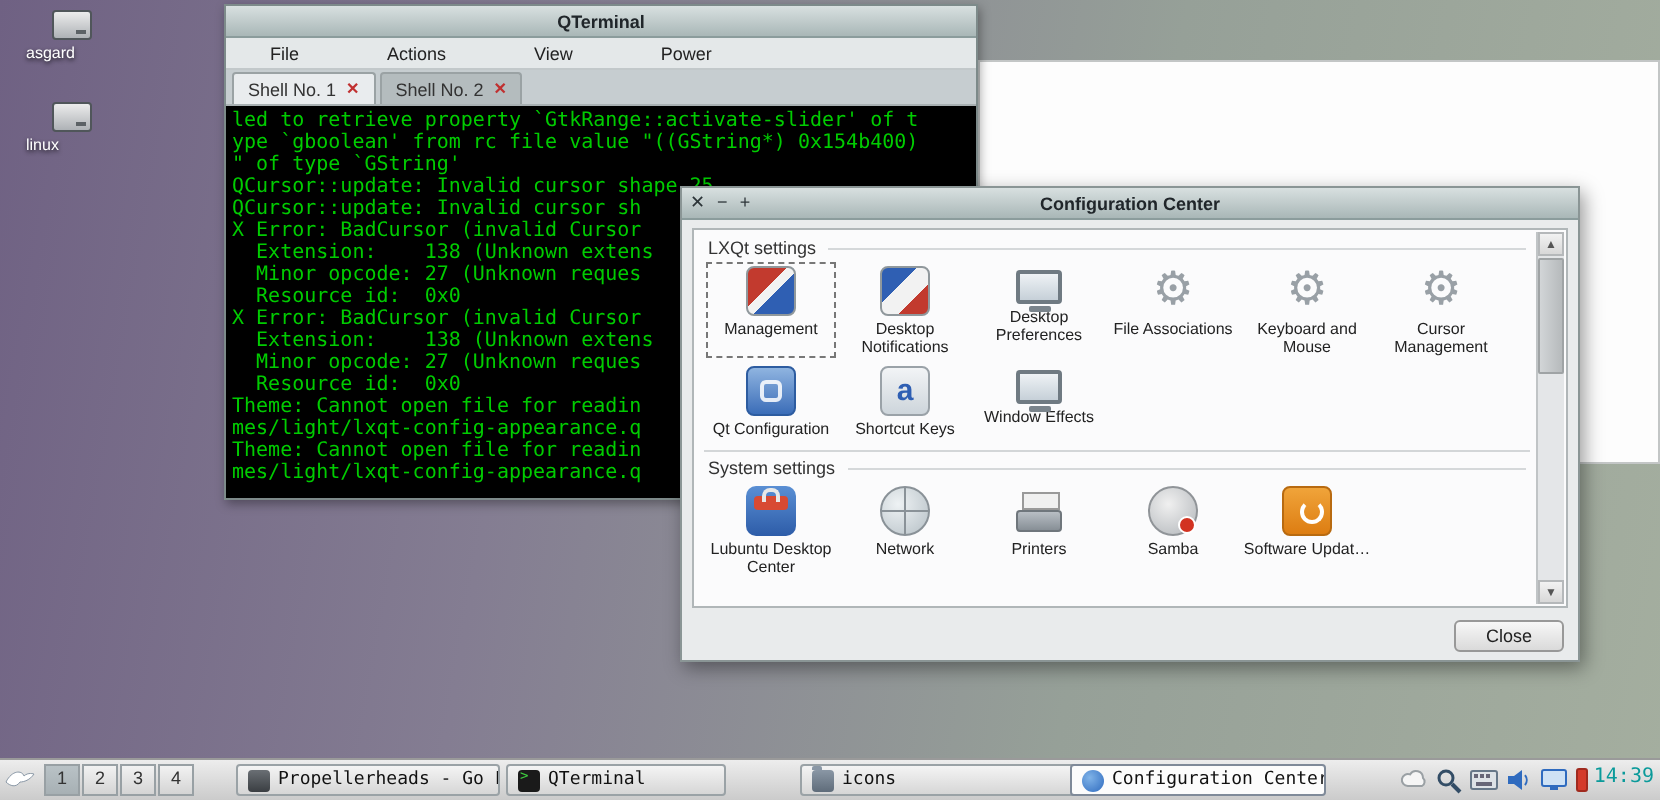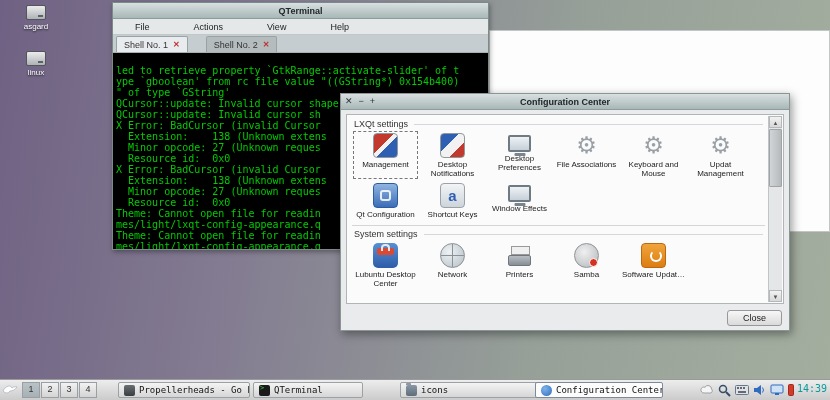--- a/index.html
+++ b/index.html
@@ -3,21 +3,21 @@
 <meta charset="utf-8">
 <style>
   html,body { margin:0; padding:0; }
   body { width:830px; height:400px; position:relative; overflow:hidden;
          font-family:"Liberation Sans", sans-serif; }
 
   .desktop { position:absolute; inset:0; 
     background:linear-gradient(100deg,#6f6183 0%,#847d92 32%,#96a098 66%,#a4ae9f 100%); }
 
   
-  .desk-icon { position:absolute; width:46px; text-align:center; color:#fff; font-size:8px;
+  .desk-icon { position:absolute; width:46px; color:#fff; font-size:8px;
     text-shadow:0 1px 2px rgba(0,0,0,.8); z-index:0; cursor:default; }
   .dev { width:18px; height:13px; margin:0 auto 2px; position:relative;
     background:linear-gradient(#ececec,#aeb2b6); border:1px solid #50565a; border-radius:2px; }
   .dev::after { content:""; position:absolute; right:2px; bottom:2px; width:5px; height:2px; background:#5c6266; }
 
   .window { position:absolute; box-sizing:border-box; }
   .titlebar { height:15px; background:linear-gradient(#d8e0e0,#a9b7b7); border-bottom:1px solid #8b9c9c;
     position:relative; display:flex; align-items:center; justify-content:center;
     font-size:9px; font-weight:bold; color:#20262a; flex:none; }
   .tb-buttons { position:absolute; left:4px; top:0; height:100%; display:flex; align-items:center;
@@ -29,27 +29,27 @@
     border:1px solid #c3c6c6; z-index:1; }
 
   
   .term-window { left:112px; top:2px; width:377px; height:248px; border:1px solid #7d8a8a;
     background:#000; box-shadow:1px 2px 5px rgba(0,0,0,.35); z-index:2;
     display:flex; flex-direction:column; }
   .menubar { height:15px; background:#e4e8e9; border-bottom:1px solid #c2c8ca; display:flex;
     align-items:center; font-size:9px; color:#222; flex:none; }
   .menubar span { padding:0 22px; cursor:pointer; }
   .tabbar { height:17px; background:#c6cdd0; border-bottom:1px solid #a8b0b2; display:flex;
-    align-items:flex-end; padding-left:3px; gap:18px; flex:none; }
+    align-items:flex-end; padding-left:3px; gap:2px; flex:none; }
   .tab { height:15px; display:flex; align-items:center; gap:5px; padding:0 7px; font-size:9px;
     border:1px solid #9aa2a4; border-bottom:none; border-radius:2px 2px 0 0;
     background:#b4bcbe; color:#333; cursor:pointer; }
   .tab.active { background:#e9ecee; }
   .tab .x { color:#c03030; font-size:8px; font-weight:bold; }
-  .term-body { flex:1; background:#000; padding:12px 3px; overflow:hidden;
+  .term-body { flex:1; background:#000; padding:2px 3px; overflow:hidden;
     font-family:"DejaVu Sans Mono", monospace; font-size:10px; line-height:11px; color:#00cc00; }
   .term-line { white-space:pre; }
 
   
   .config-window { left:340px; top:93px; width:450px; height:238px; background:#e9ebec;
     border:1px solid #8a9595; box-shadow:2px 3px 9px rgba(0,0,0,.4); z-index:3;
     display:flex; flex-direction:column; }
   .config-body { position:relative; flex:1; }
   .config-panel { position:absolute; left:5px; top:4px; right:5px; bottom:26px;
     background:#fbfbfc; border:1px solid #b0b6b8; overflow:hidden;padding-left:34px; }
@@ -157,21 +157,21 @@
   <div class="window blank-window"></div>
 
   <div class="window term-window">
     <div class="titlebar">
       <span>QTerminal</span>
     </div>
     <div class="menubar">
       <span>File</span>
       <span>Actions</span>
       <span>View</span>
-      <span>Help</span>
+      <span>Power</span>
     </div>
     <div class="tabbar">
       <div class="tab active">
         <span>Shell No. 1</span>
         <span class="x">✕</span>
       </div>
       <div class="tab">
         <span>Shell No. 2</span>
         <span class="x">✕</span>
       </div>
@@ -231,21 +231,21 @@
             <div class="citem">
               <div class="cicon ic-gear"><span>⚙</span></div>
               <div class="clabel">File Associations</div>
             </div>
             <div class="citem">
               <div class="cicon ic-gear"><span>⚙</span></div>
               <div class="clabel">Keyboard and Mouse</div>
             </div>
             <div class="citem">
               <div class="cicon ic-gear"><span>⚙</span></div>
-              <div class="clabel">Updat Management</div>
+              <div class="clabel">Cursor Management</div>
             </div>
           </div>
           <div class="crow">
             <div class="citem">
               <div class="cicon ic-qt"></div>
               <div class="clabel">Qt Configuration</div>
             </div>
             <div class="citem">
               <div class="cicon ic-key"><span>a</span></div>
               <div class="clabel">Shortcut Keys</div>

